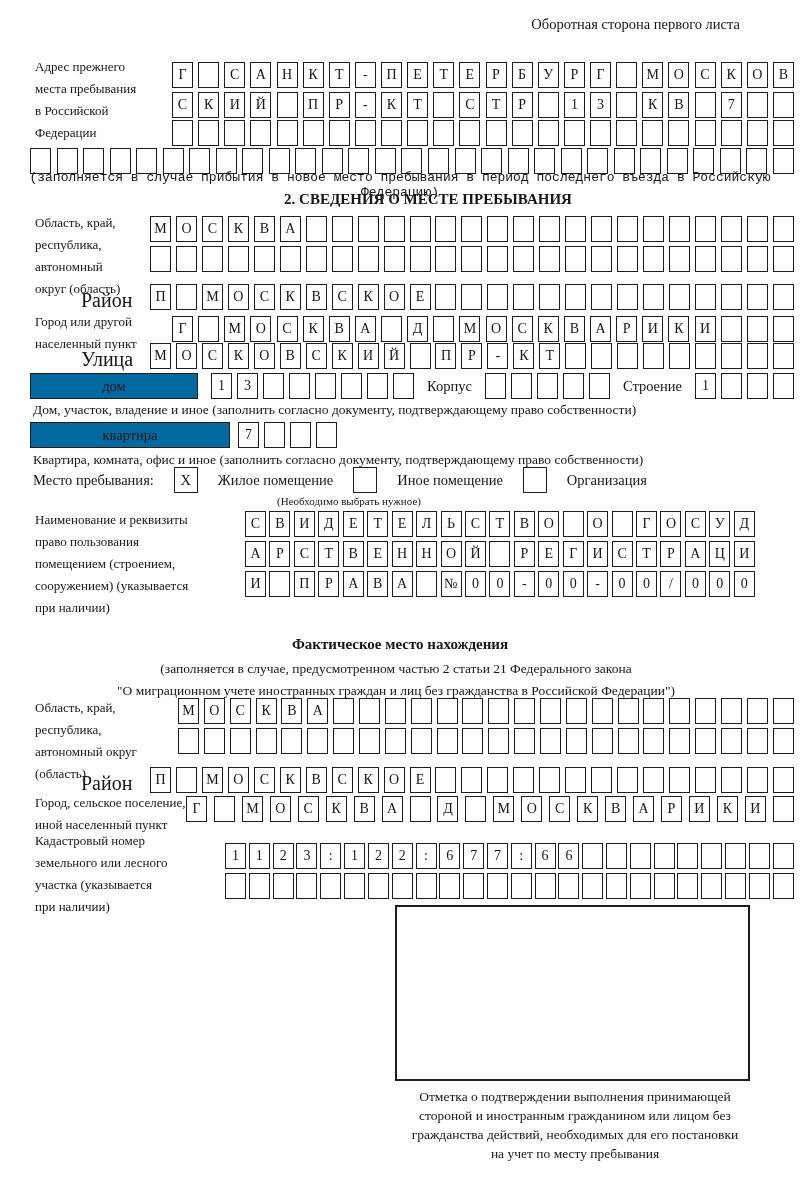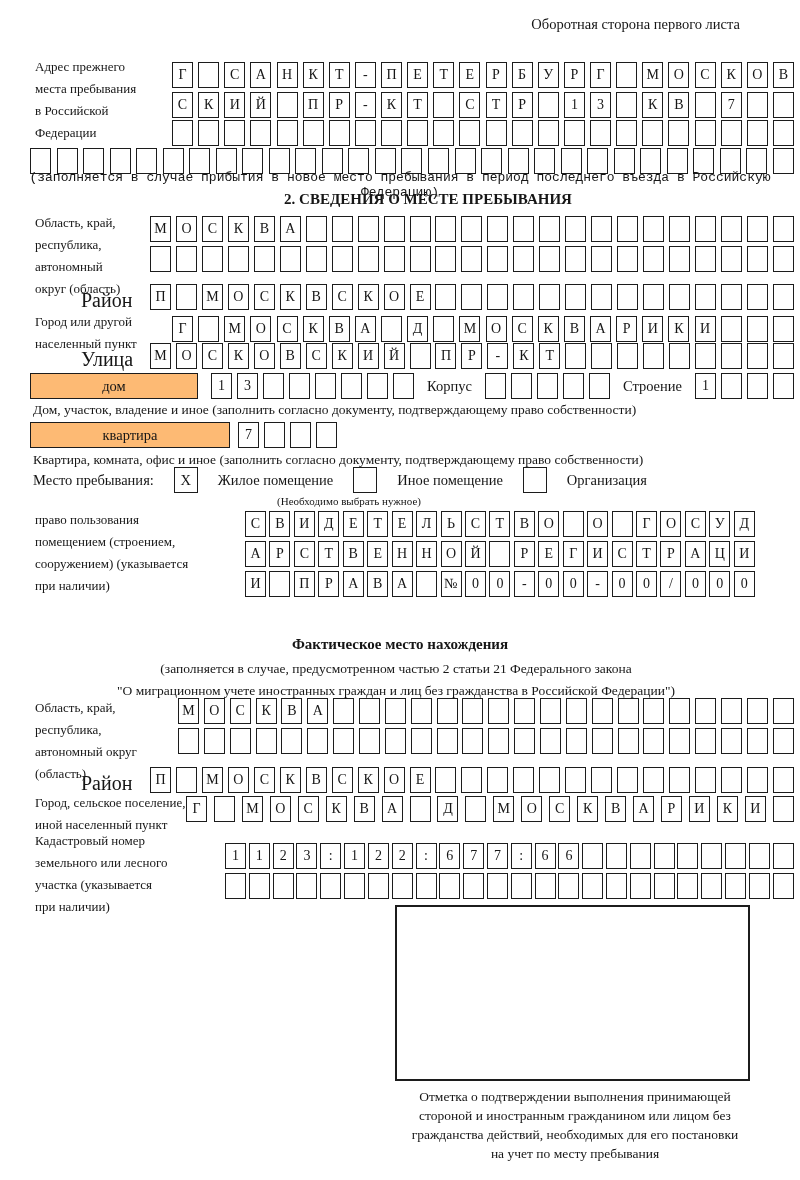--- a/index.html
+++ b/index.html
@@ -12,21 +12,21 @@
       align-items:center;justify-content:center;font-size:14px;line-height:1;background:#fff;flex:0 0 auto;}
   .boxgrp{display:flex;gap:5px;}
   
   .lbl{font-size:13px;}
   .lbl .ln{line-height:22px;white-space:nowrap;}
   .single{font-size:20px;line-height:22px;white-space:nowrap;margin-left:46px;}
   .cnote{width:800px;text-align:center;font-size:13px;}
   .h2{width:800px;text-align:center;font-size:15px;font-weight:bold;}
   .caption{font-size:13.5px;white-space:nowrap;}
   .widebox{box-sizing:border-box;height:26px;border:1.6px solid #1c1c1c;display:flex;align-items:center;
-      justify-content:center;font-size:14.5px;background:#fdba74;}
+      justify-content:center;font-size:14.5px;background:#0369a1;}
   .chk{box-sizing:border-box;width:24px;height:26px;border:1.6px solid #1c1c1c;display:inline-flex;
       align-items:center;justify-content:center;font-size:14.5px;background:#fff;flex:0 0 auto;}
   .inlbl{font-size:14.5px;white-space:nowrap;align-self:center;}
   
   #corner{top:16px;right:60px;font-size:14.5px;}
   #addr-label{left:35px;top:56px;}
   #addr-row1{left:172px;top:62px;width:622px;}
   #addr-row2{left:172px;top:92px;width:622px;}
   #addr-row3{left:172px;top:120px;width:622px;}
   #addr-row4{left:30px;top:148px;width:764px;}
@@ -392,20 +392,21 @@
     <span class="chk">X</span>
     <span class="inlbl">Жилое помещение</span>
     <span class="chk"></span>
     <span class="inlbl">Иное помещение</span>
     <span class="chk"></span>
     <span class="inlbl">Организация</span>
   </div>
   <div class="abs" id="stay-note">(Необходимо выбрать нужное)</div>
 
   <div class="abs lbl" id="doc-label">
+      <div class="ln">Наименование и реквизиты</div>
       <div class="ln">право пользования</div>
       <div class="ln">помещением (строением,</div>
       <div class="ln">сооружением) (указывается</div>
       <div class="ln">при наличии)</div>
     </div>
   <div class="abs boxrow" id="doc-row1">
       <span class="cb">С</span>
       <span class="cb">В</span>
       <span class="cb">И</span>
       <span class="cb">Д</span>

